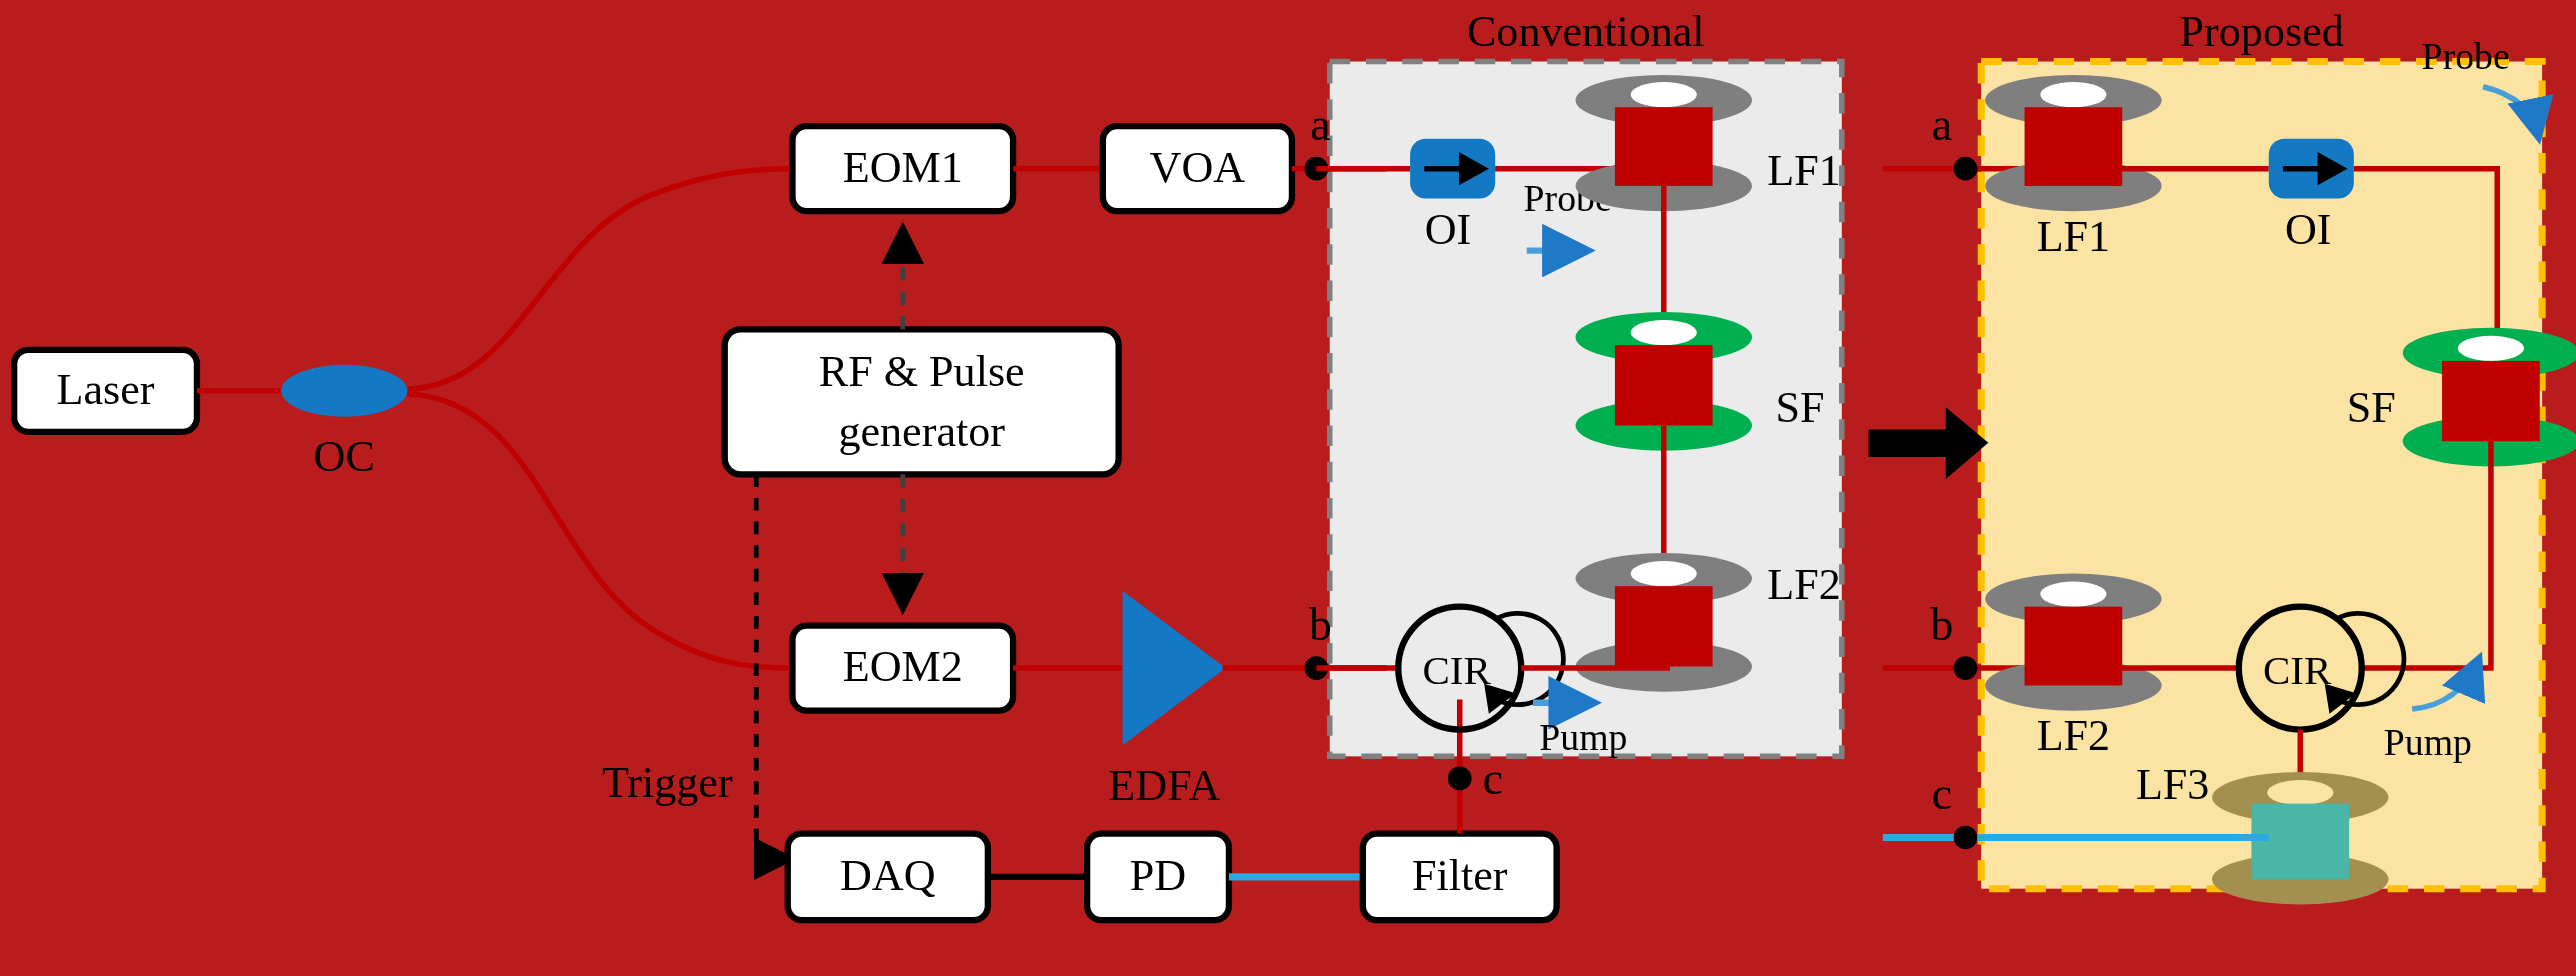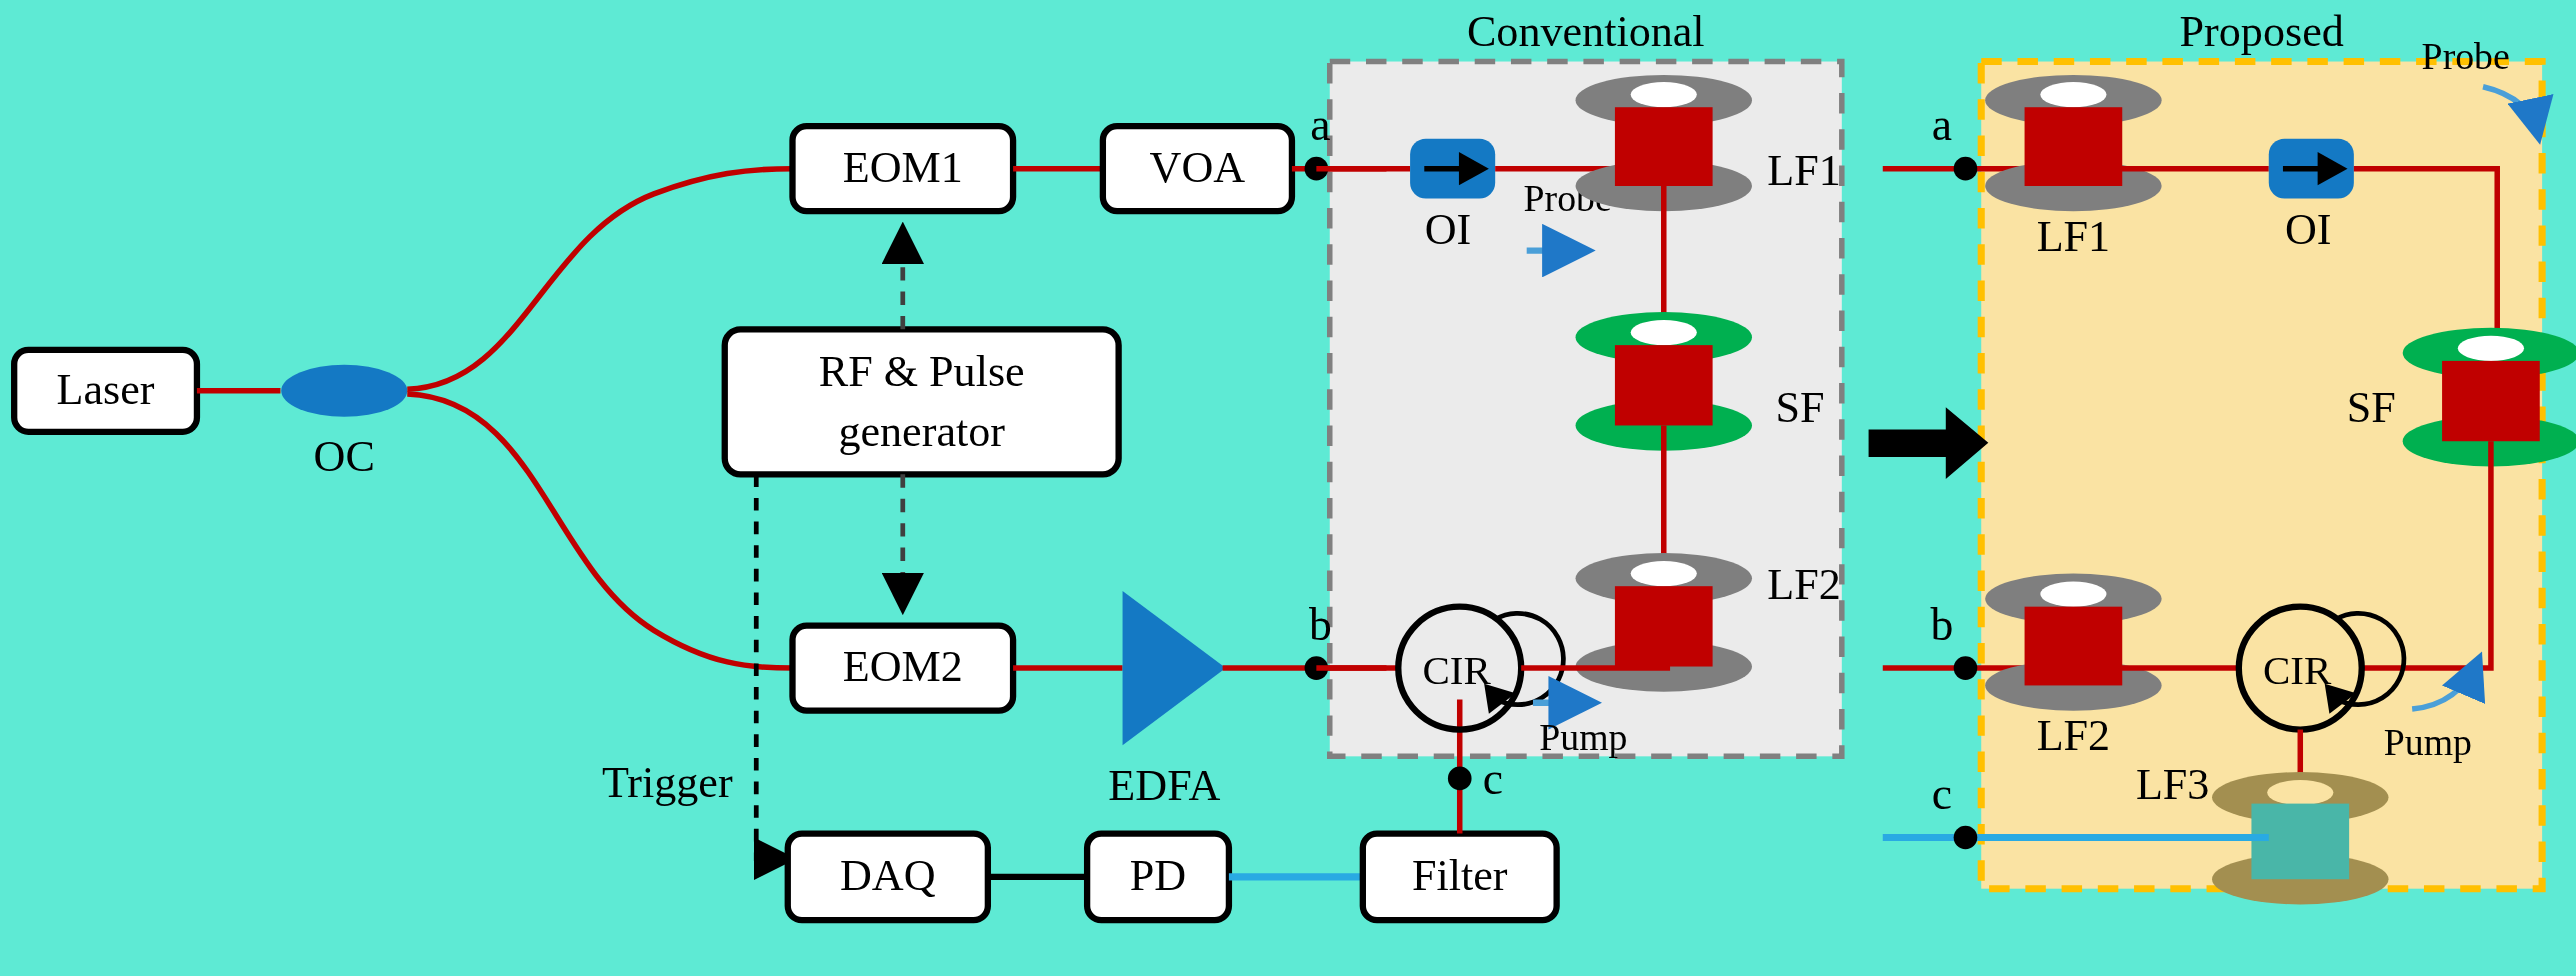--- a/index.html
+++ b/index.html
@@ -1,18 +1,18 @@
 <!DOCTYPE html>
 <html style="font-size:12.6px"><head>
 <meta charset="utf-8">
 <style>
   html,body{margin:0;padding:0;background:#ffffff;}
   body{width:2576px;height:977px;overflow:hidden;
        font-family:"Liberation Serif","DejaVu Serif",serif;}
-  #stage{position:relative;width:2576px;height:977px;background:#5eead4;}
+  #stage{position:relative;width:2576px;height:977px;background:#b91c1c;}
   svg{display:block;}
   .lbl{font-family:"Liberation Serif","DejaVu Serif",serif;fill:#000;}
 </style>
 </head>
 <body>
 
 <div id="stage">
 <svg width="2576" height="977" viewBox="0 0 3270 1240">
   <defs>
     <marker id="mk-black" markerWidth="9" markerHeight="9" refX="7.2" refY="4.5" orient="auto">

